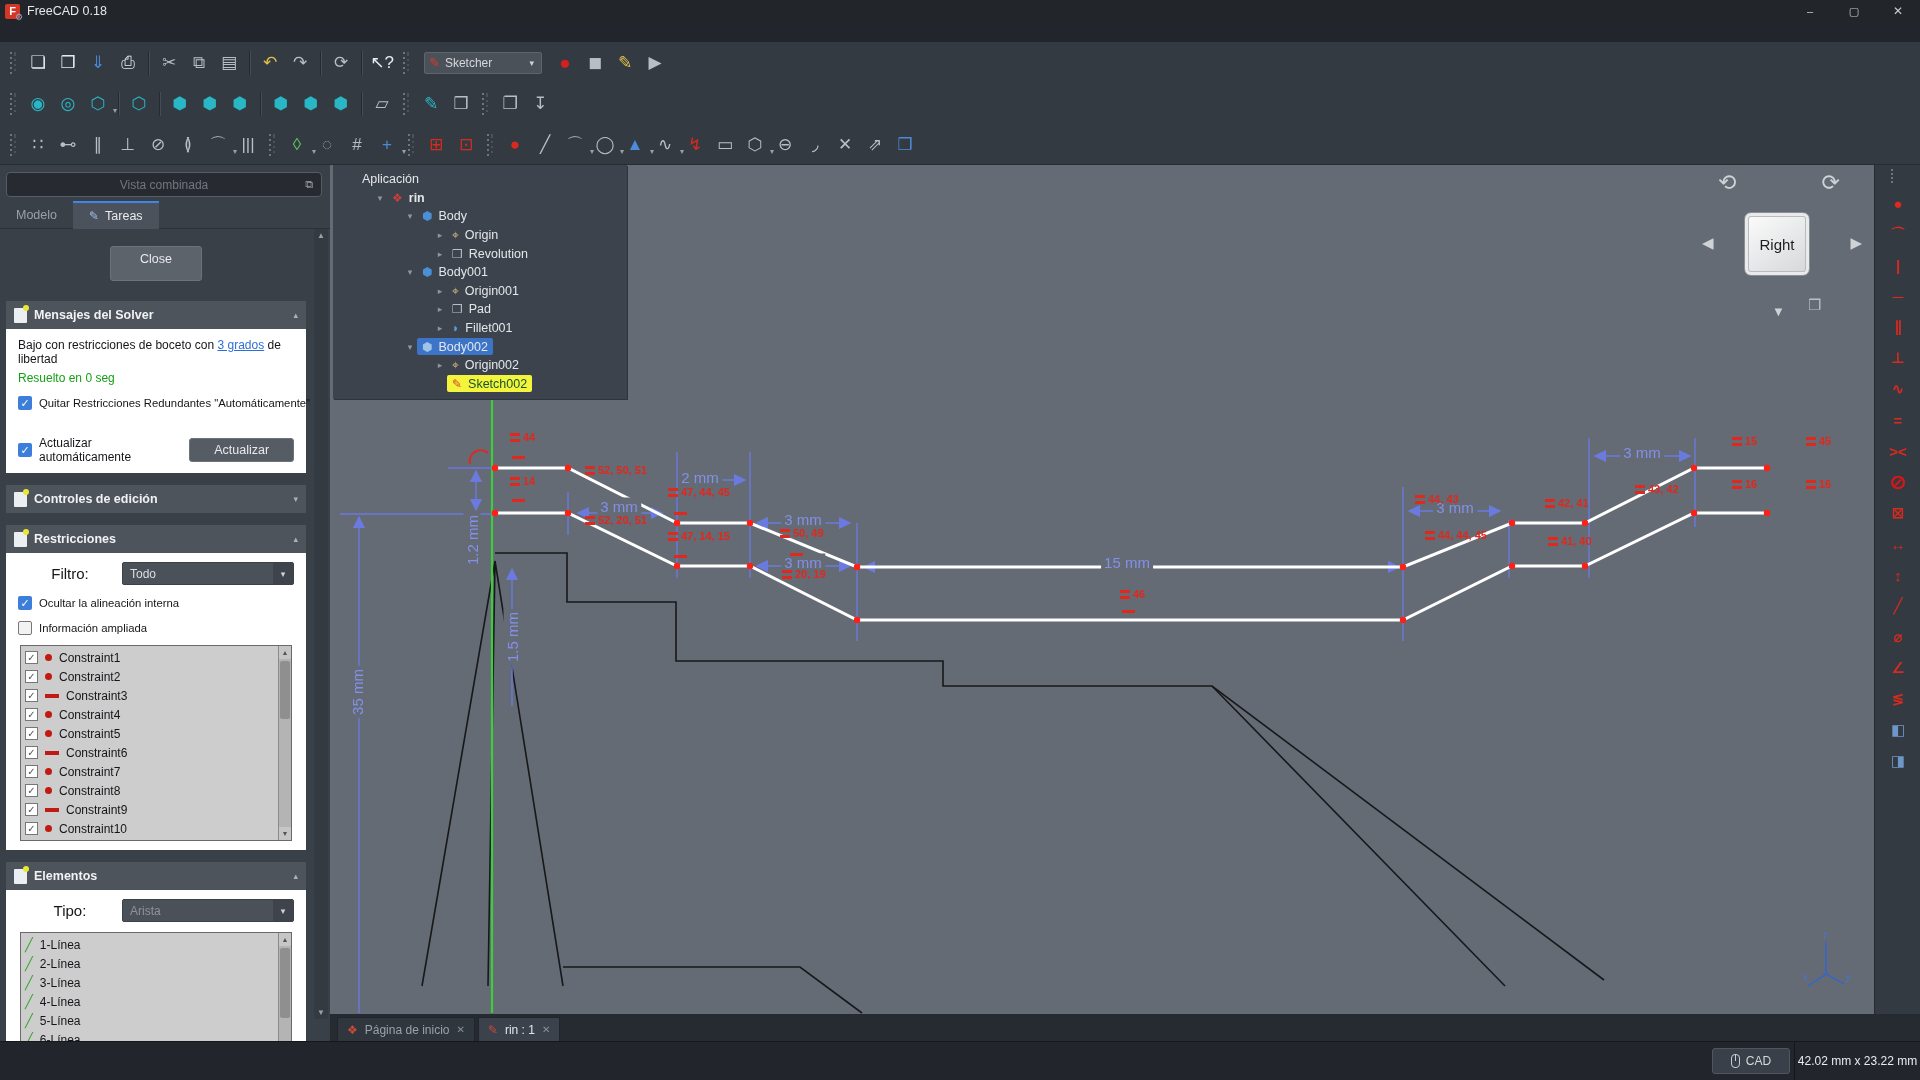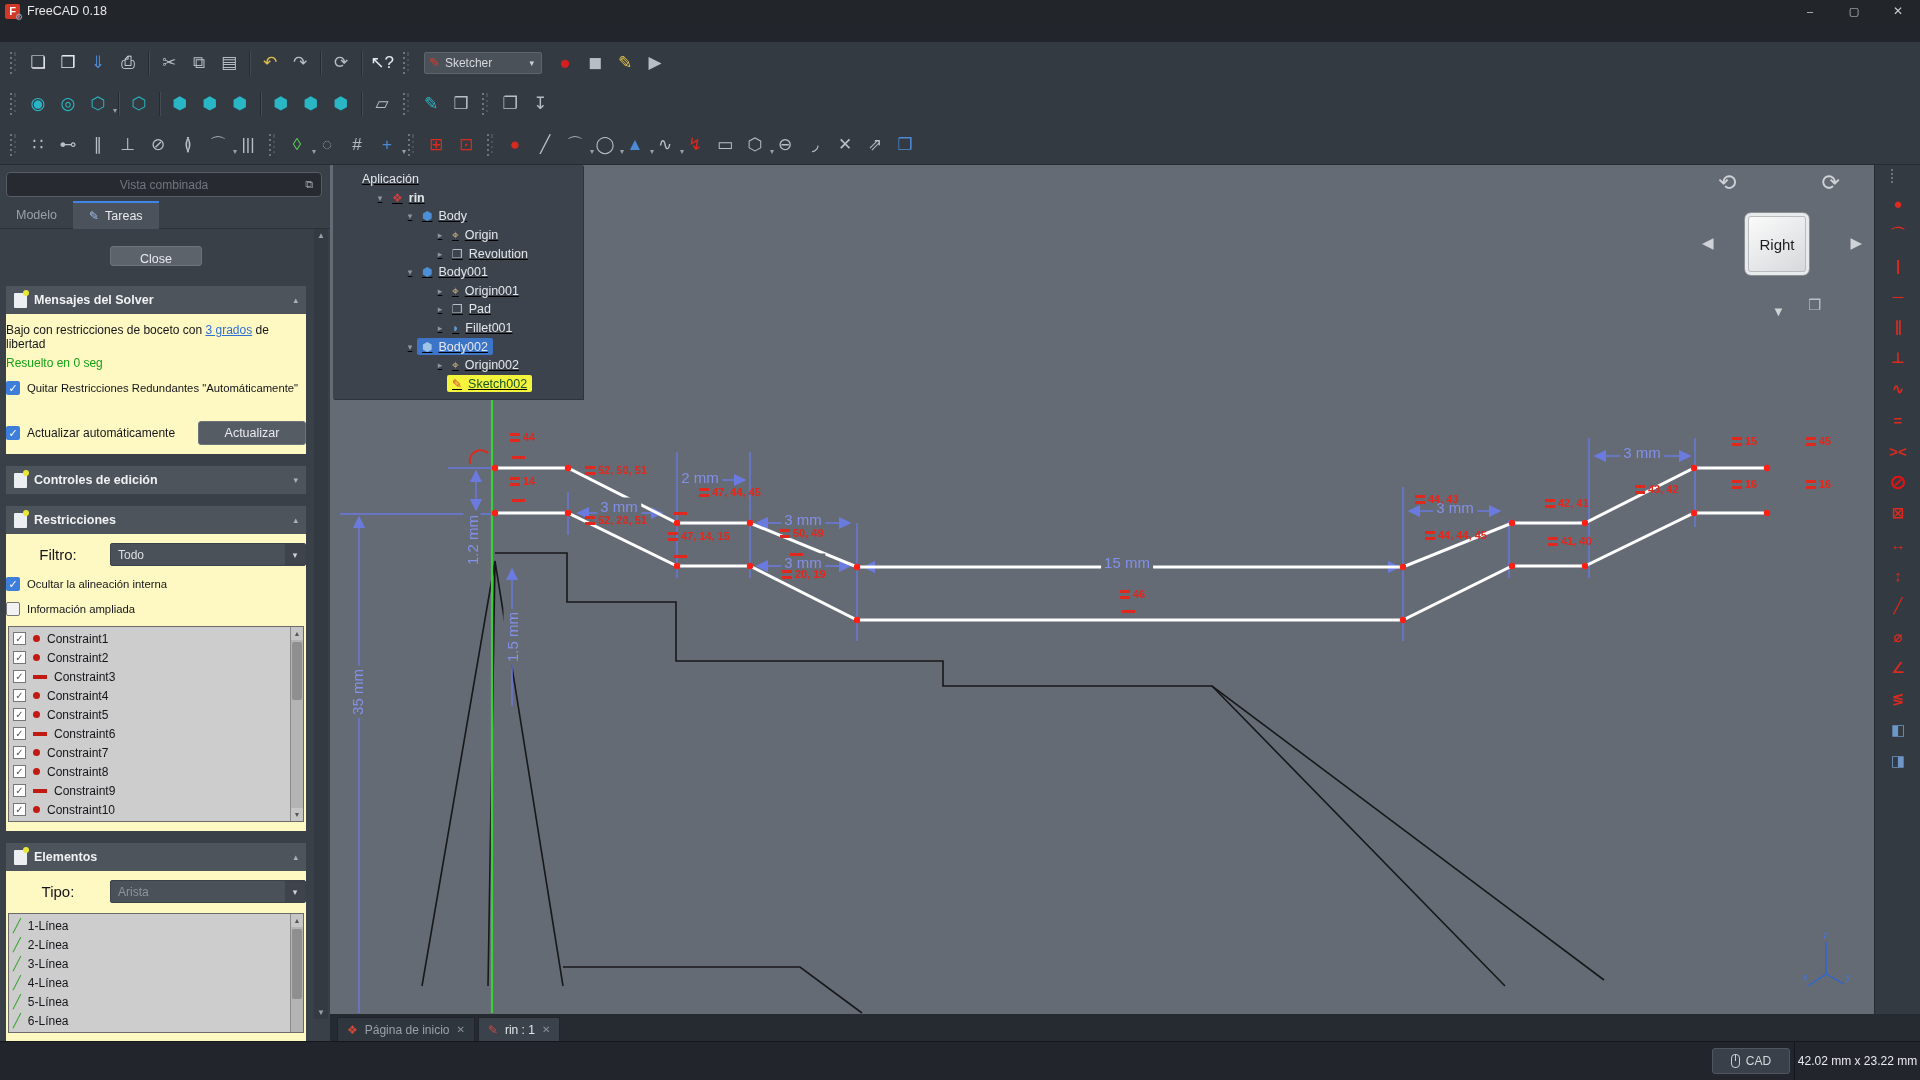--- a/index.html
+++ b/index.html
@@ -48,28 +48,28 @@
   .vc-title{position:absolute;left:6px;top:7px;width:316px;height:25px;border:1px solid #575d65;border-radius:4px;
     background:#272b31;color:#70767e;font-size:12px;display:flex;align-items:center;justify-content:center;}
   .vc-float{position:absolute;right:8px;top:5px;color:#9aa0a8;font-size:11px;}
   .dock-tabs{position:absolute;left:0;top:36px;width:330px;height:28px;border-bottom:1px solid #2c3138;display:flex;}
   .dtab{height:28px;display:flex;align-items:center;gap:6px;padding:0 16px;color:#9aa0a8;font-size:12.5px;}
   .dtab.active{background:#4b525b;border-top:2px solid #3f86e8;color:#e8eaee;}
   .dtab .pen{color:#9fc0e8;font-size:12px;}
   .dock-scroll{position:absolute;left:0;top:64px;width:312px;height:812px;overflow:hidden;}
   .btn{background:#5d636b;border:1px solid #6c737b;border-radius:3px;color:#e8eaee;font-size:12.5px;
     display:inline-flex;align-items:center;justify-content:center;}
-  .close-btn{display:block;width:92px;height:20px;margin:17px auto 20px auto;text-align:center;line-height:25px;}
+  .close-btn{display:block;width:92px;height:35px;margin:17px auto 20px auto;text-align:center;line-height:25px;}
   .sec{margin:0 6px 12px 6px;}
   .sec-h{height:28px;background:#4e545c;display:flex;align-items:center;padding:0 8px;gap:7px;}
   .sec-h .doc{width:13px;height:15px;background:#eceff1;border-radius:1px;position:relative;}
   .sec-h .doc::after{content:"";position:absolute;right:-2px;top:-3px;width:6px;height:6px;border-radius:50%;background:#e8e838;}
   .sec-h .t{color:#f0f2f4;font-size:12.5px;font-weight:bold;flex:1;}
   .sec-h .car{color:#aab0b8;font-size:9px;}
-  .sec-b{background:#fef9c3;padding:9px 0;color:#15151a;font-size:12px;}
+  .sec-b{background:#ffffff;padding:9px 12px;color:#15151a;font-size:12px;}
   a.doflink{color:#2f6fd8;text-decoration:underline;}
   .green-msg{color:#16a016;margin-top:5px;}
   .cbrow{display:flex;align-items:center;gap:7px;margin-top:11px;}
   .cb{width:14px;height:14px;border-radius:2px;background:#3d7edb;color:#fff;font-size:11px;
     display:inline-flex;align-items:center;justify-content:center;flex:none;}
   .cb.empty{background:#f2f2f2;border:1px solid #777;color:transparent;}
   .cbrow .lbl{font-size:11.3px;white-space:nowrap;}
   .upd-row{display:flex;align-items:center;gap:7px;margin-top:26px;}
   .upd-row .btn{margin-left:auto;width:108px;height:24px;background:#565c64;}
   .filt-row{display:flex;align-items:center;margin-bottom:4px;}
@@ -101,22 +101,22 @@
   .vp-labels{position:absolute;left:0;top:0;width:1920px;height:1014px;pointer-events:none;}
   .dim-label{position:absolute;transform:translate(-50%,-50%);background:#656b74;color:#8290ea;
     font-size:15px;padding:0 3px;white-space:nowrap;}
   .dim-label.rot{transform:translate(-50%,-50%) rotate(-90deg);}
   .red-label{position:absolute;transform:translateY(-50%);display:flex;align-items:center;gap:3px;
     color:#e0281c;font-size:11px;font-weight:bold;white-space:nowrap;}
   .eqm{width:10px;height:9px;border-top:3px solid #e0281c;border-bottom:3px solid #e0281c;flex:none;}
   .rbar{position:absolute;width:13px;height:3px;background:#e0281c;}
 
   
-  .tree{position:absolute;left:333px;top:165px;width:250px;height:234px;background:#3c434c;
-    box-shadow:1px 1px 0 #2e343b;padding-top:5px;text-decoration:underline;}
+  .tree{position:absolute;left:333px;top:165px;width:294px;height:234px;background:#3c434c;
+    box-shadow:1px 1px 0 #2e343b;padding-top:5px;}
   .trow{height:18.6px;display:flex;align-items:center;color:#e4e7ea;font-size:12.5px;}
   .texp{width:14px;color:#8f969e;font-size:9px;text-align:center;flex:none;}
   .thl{display:inline-flex;align-items:center;gap:6px;padding:0 5px;border-radius:2px;height:17px;}
   .thl.selected{background:#3c74c8;}
   .thl.editing{background:#f4f43c;}
   .thl.editing .tlab{color:#14532d;}
   .tico{font-size:12px;}
   .tlab.b{font-weight:bold;}
 
   
@@ -352,21 +352,21 @@
         <span>14</span>
       </div>
       <div class="red-label" style="left: 585px; top: 470px;">
         <span class="eqm"></span>
         <span>52, 50, 51</span>
       </div>
       <div class="red-label" style="left: 585px; top: 520px;">
         <span class="eqm"></span>
         <span>52, 20, 51</span>
       </div>
-      <div class="red-label" style="left: 699px; top: 492px;">
+      <div class="red-label" style="left: 668px; top: 492px;">
         <span class="eqm"></span>
         <span>47, 44, 45</span>
       </div>
       <div class="red-label" style="left: 668px; top: 536px;">
         <span class="eqm"></span>
         <span>47, 14, 15</span>
       </div>
       <div class="red-label" style="left: 780px; top: 533px;">
         <span class="eqm"></span>
         <span>50, 49</span>

